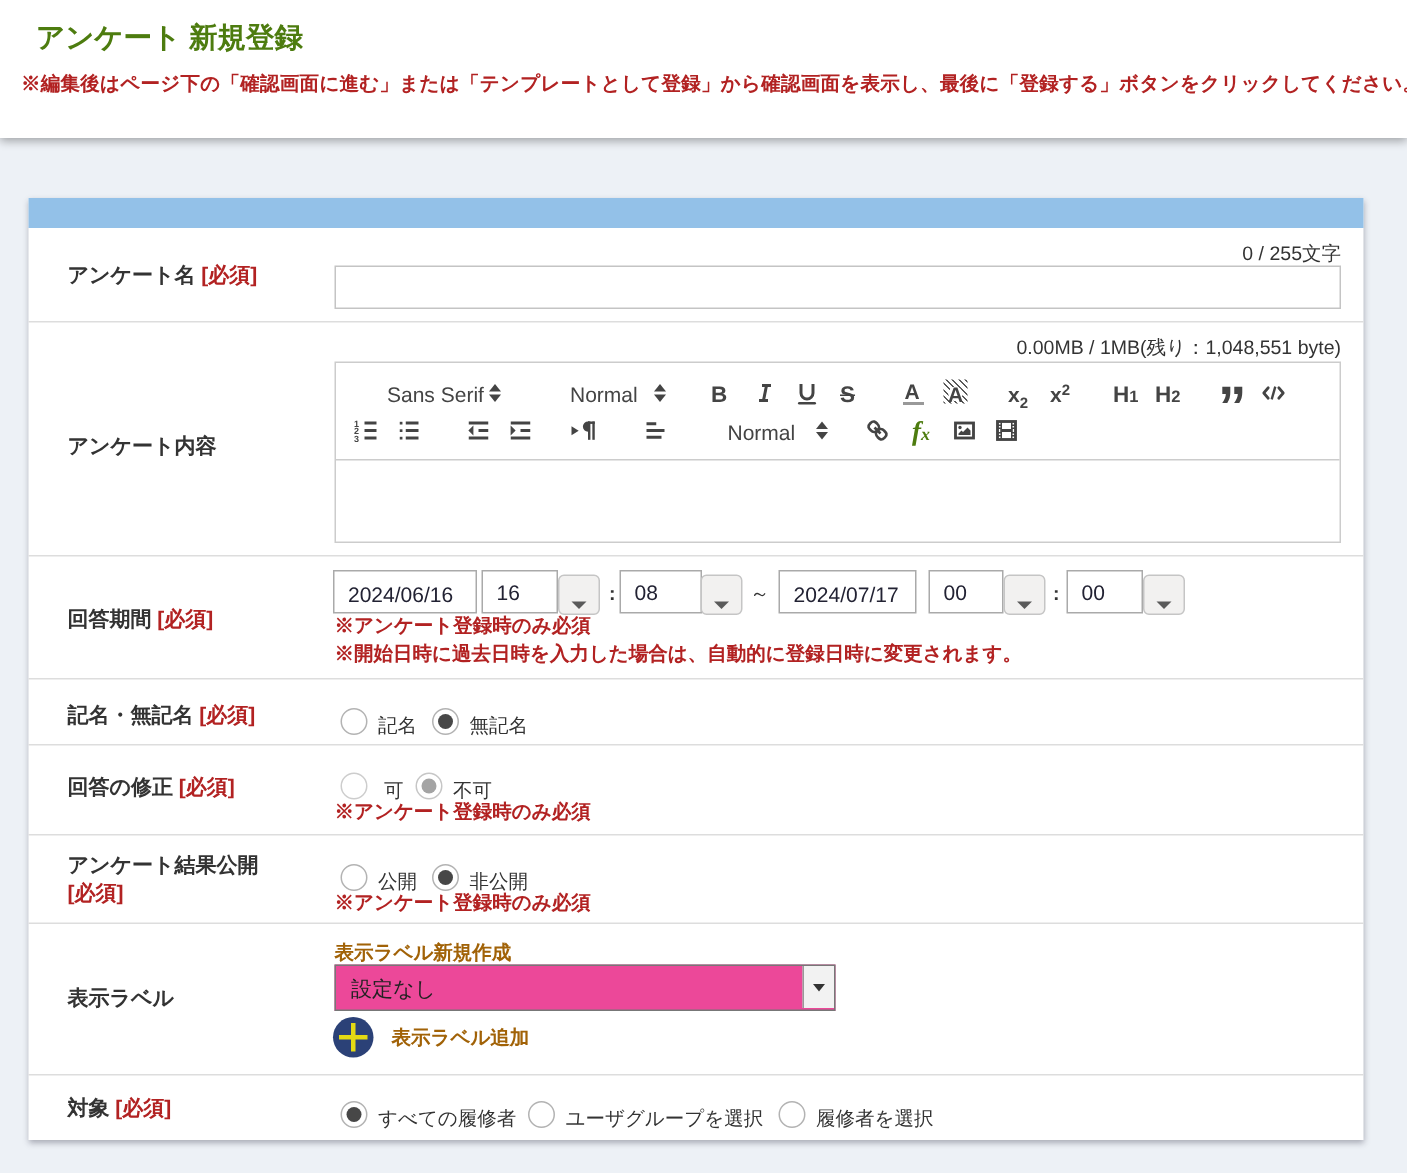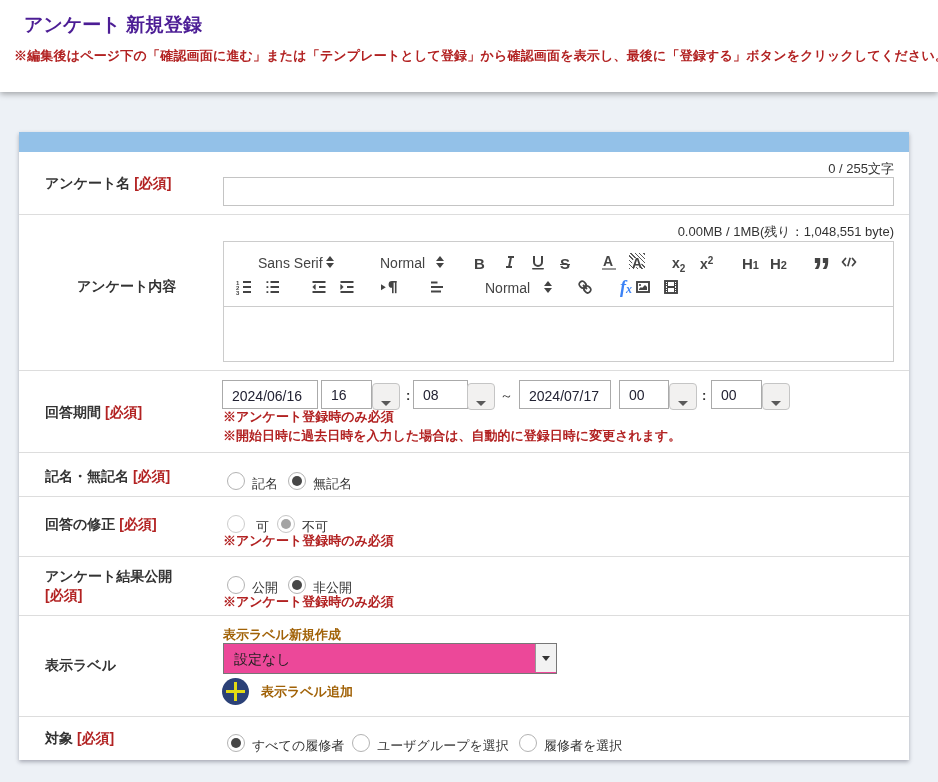--- a/index.html
+++ b/index.html
@@ -1,19 +1,19 @@
 <!DOCTYPE html>
 <html lang="ja"><head>
 <meta charset="utf-8">
 <style>
 * { margin:0; padding:0; box-sizing:border-box; }
 html,body { width:938px; height:782px; overflow:hidden; }
 body { font-family:"Liberation Sans", sans-serif; background:#edf1f6; position:relative; }
 .hdr { position:absolute; left:0; top:0; width:938px; height:92px; background:#fff; box-shadow:0 2px 6px rgba(0,0,0,.33); z-index:2; }
-.title { position:absolute; left:24px; top:12px; font-size:19px; font-weight:bold; color:#4c1d95; }
+.title { position:absolute; left:24px; top:12px; font-size:19px; font-weight:bold; color:#4d7c0f; }
 .warn { position:absolute; left:14px; top:47px; font-size:13px; letter-spacing:0.18px; font-weight:bold; color:#b22222; white-space:nowrap; }
 .panel { position:absolute; left:19px; top:132px; width:890px; height:628px; background:#fff; box-shadow:0 2px 4px rgba(40,40,60,.35); z-index:1; }
 .bluebar { position:absolute; left:0; top:0; width:890px; height:20px; background:#93c1e8; }
 .sep { position:absolute; left:0; width:890px; height:1px; background:#ddd; }
 .lbl { position:absolute; left:26px; font-size:14px; font-weight:bold; color:#333; line-height:19px; white-space:nowrap; }
 .req { color:#b22222; }
 .small { position:absolute; font-size:13px; color:#333; white-space:nowrap; }
 .rnote { position:absolute; font-size:13px; font-weight:bold; color:#b22222; white-space:nowrap; }
 .tin { position:absolute; background:#fff; border:1px solid #a9afb5; }
 .radio { position:absolute; width:18px; height:18px; border:1px solid #b3b3b3; border-radius:50%; background:#fff; }
@@ -51,21 +51,21 @@
   <div class="bluebar"></div>
   <div class="sep" style="top:82px;"></div>
   <div class="sep" style="top:238px;"></div>
   <div class="sep" style="top:320px;"></div>
   <div class="sep" style="top:364px;"></div>
   <div class="sep" style="top:424px;"></div>
   <div class="sep" style="top:483px;"></div>
   <div class="sep" style="top:584px;"></div>
 
   <div class="lbl" style="top:42px;">アンケート名 <span class="req">[必須]</span></div>
-  <div class="lbl" style="top:145px;margin-left:32px;">アンケート内容</div>
+  <div class="lbl" style="top:156px;">アンケート内容</div>
   <div class="lbl" style="top:271px;">回答期間 <span class="req">[必須]</span></div>
   <div class="lbl" style="top:335px;">記名・無記名 <span class="req">[必須]</span></div>
   <div class="lbl" style="top:383px;">回答の修正 <span class="req">[必須]</span></div>
   <div class="lbl" style="top:435px;">アンケート結果公開<br><span class="req">[必須]</span></div>
   <div class="lbl" style="top:524px;">表示ラベル</div>
   <div class="lbl" style="top:597px;">対象 <span class="req">[必須]</span></div>
 
   <div class="small" style="right:15px; top:28px;">0 / 255文字</div>
   <div class="tin" style="left:204px; top:45px; width:671px; height:29px; border-color:#c4c4c4;"></div>
 
@@ -143,21 +143,21 @@
         <line x1="3" x2="15" y1="9" y2="9" stroke="#444" stroke-width="2"></line>
         <line x1="3" x2="13" y1="13.5" y2="13.5" stroke="#444" stroke-width="2"></line>
       </svg>
     <div class="pick" style="left:245px; top:38px;">Normal</div>
     <div class="chev" style="left:320px; top:39px;"></div>
     <svg class="ic" style="left:352px; top:36px;" viewBox="0 0 18 18">
         <line x1="7" x2="11" y1="7" y2="11" stroke="#444" stroke-width="1.8"></line>
         <path d="M8.9,4.577a3.476,3.476,0,0,1,.36,4.679A3.476,3.476,0,0,1,4.577,8.9C3.185,7.5,2.035,6.4,4.217,4.217S7.5,3.185,8.9,4.577Z" fill="none" stroke="#444" stroke-width="1.8"></path>
         <path d="M13.423,9.1a3.476,3.476,0,0,0-4.679-.36,3.476,3.476,0,0,0,.36,4.679c1.392,1.392,2.5,2.542,4.679.36S14.815,10.492,13.423,9.1Z" fill="none" stroke="#444" stroke-width="1.8"></path>
       </svg>
-    <div style="position:absolute; left:396px; top:35px; font-size:18px; color:#3b82f6; font-family:'Liberation Serif',serif; font-weight:bold; font-style:italic;">f<span style="font-size:12px;">x</span></div>
+    <div style="position:absolute; left:384px; top:35px; font-size:18px; color:#4d7c0f; font-family:'Liberation Serif',serif; font-weight:bold; font-style:italic;">f<span style="font-size:12px;">x</span></div>
     <svg class="ic" style="left:410px; top:36px;" viewBox="0 0 18 18">
         <rect x="3" y="4" width="12" height="10" fill="none" stroke="#444" stroke-width="1.9"></rect>
         <circle cx="6" cy="7" r="1.1" fill="#444"></circle>
         <polyline points="5 12 5 11 7 9 8 10 11 7 13 9 13 12 5 12" fill="#444"></polyline>
       </svg>
     <svg class="ic" style="left:438px; top:36px;" viewBox="0 0 18 18">
         <rect x="3" y="3" width="12" height="12" fill="none" stroke="#444" stroke-width="1.9"></rect>
         <rect x="5" y="3" width="1" height="12" fill="#444"></rect>
         <rect x="12" y="3" width="1" height="12" fill="#444"></rect>
         <rect x="5" y="8" width="8" height="2" fill="#444"></rect>

